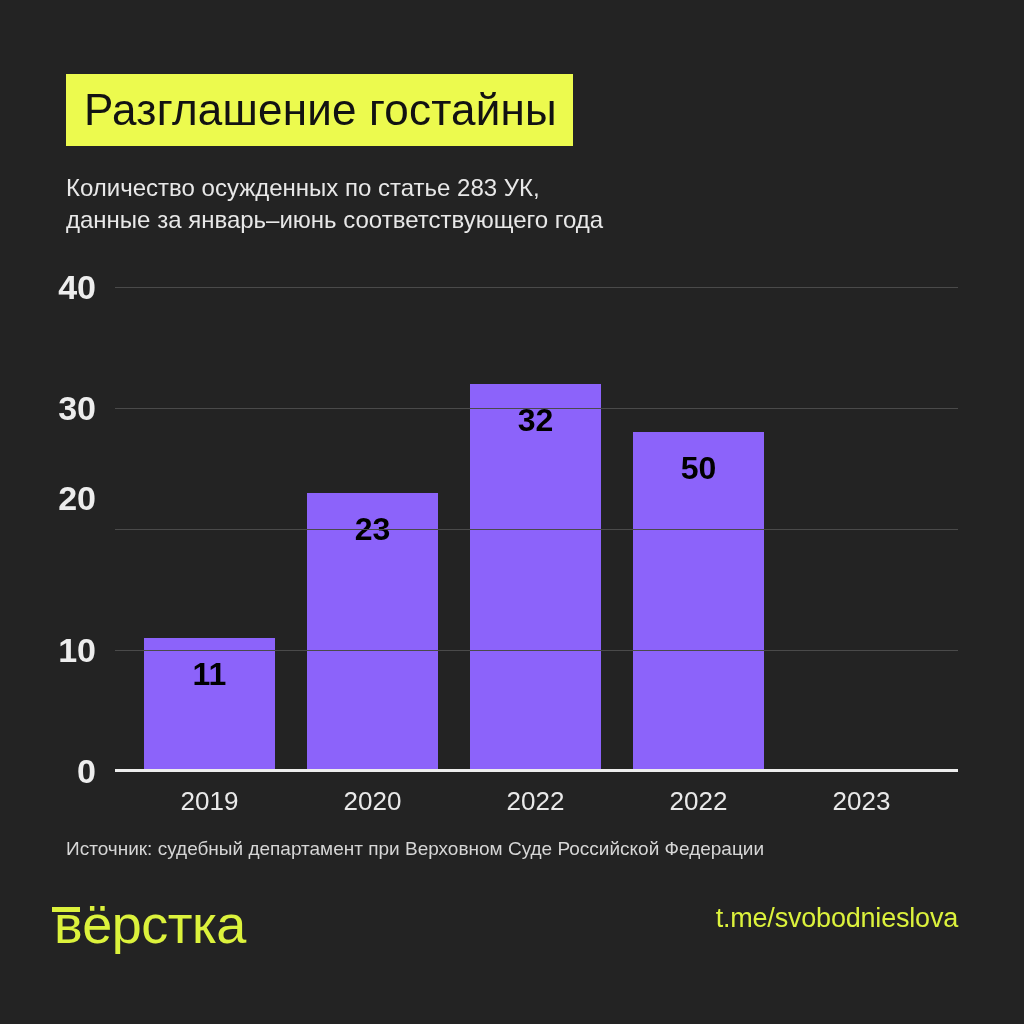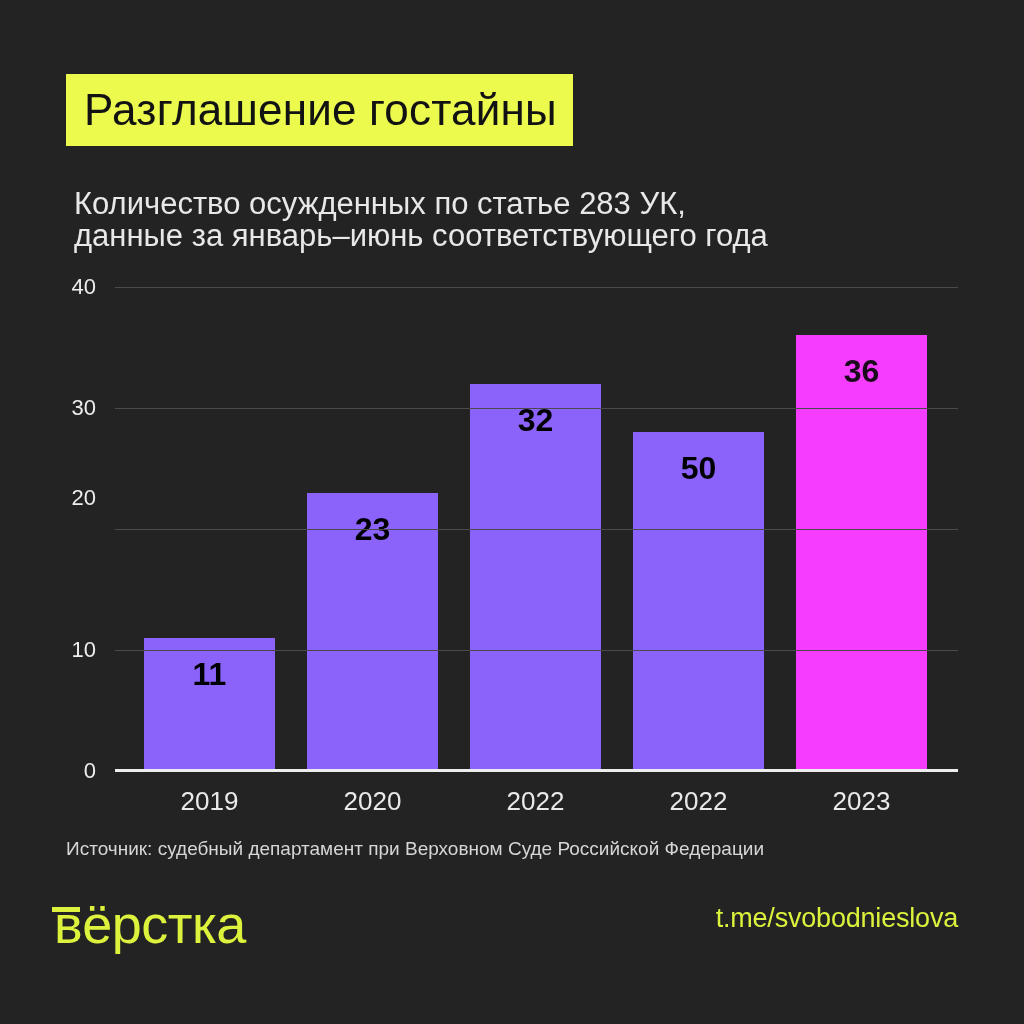--- a/index.html
+++ b/index.html
@@ -39,28 +39,27 @@
     line-height: 44px;
     color: #121212;
     font-weight: 400;
     letter-spacing: 0.2px;
     white-space: nowrap;
   }
 
   
   .subtitle {
     position: absolute;
-    left: 74px;
+    left: 66px;
     top: 172px;
     width: 780px;
-    font-size: 31px;
+    font-size: 24px;
     line-height: 32px;
     color: #E8E8E8;
     font-weight: 400;
-    margin-top: 16px;
   }
   .subtitle .line { display: block; white-space: nowrap; }
 
   
   .chart {
     position: absolute;
     left: 0;
     top: 0;
     width: 1024px;
     height: 1024px;
@@ -86,23 +85,24 @@
     width: 843px;
     height: 3px;
     background: #EDEDED;
     bottom: -1px;
   }
   .ylabel {
     position: absolute;
     width: 70px;
     text-align: right;
     left: 26px;
-    font-size: 22px;
+    font-size: 34px;
     color: #EDEDED;
     transform: translateY(-50%);
+    font-weight: bold;
   }
 
   .bars {
     position: absolute;
     left: 0;
     top: 0;
     width: 843px;
     height: 484px;
   }
   .bar {
@@ -200,23 +200,20 @@
             <div class="bar-value">11</div>
           </div>
           <div class="bar" style="left: 192px; height: 278.3px; background: rgb(140, 99, 250);">
             <div class="bar-value">23</div>
           </div>
           <div class="bar" style="left: 355px; height: 387.2px; background: rgb(140, 99, 250);">
             <div class="bar-value">32</div>
           </div>
           <div class="bar" style="left: 518px; height: 338.8px; background: rgb(140, 99, 250);">
             <div class="bar-value">50</div>
-          </div>
-          <div class="bar highlight" style="left: 681px; height: 435.6px; background: rgb(245, 60, 255);">
-            <div class="bar-value">36</div>
           </div>
         </div>
       <div class="axis-baseline"></div>
     <div class="gridline" style="top: 363px;"></div>
         <div class="gridline" style="top: 242px;"></div>
         <div class="gridline" style="top: 121px;"></div>
         <div class="gridline" style="top: 0px;"></div>
       </div>
     <div id="ylabels">
         <div class="ylabel" style="top: 771px;">0</div>

